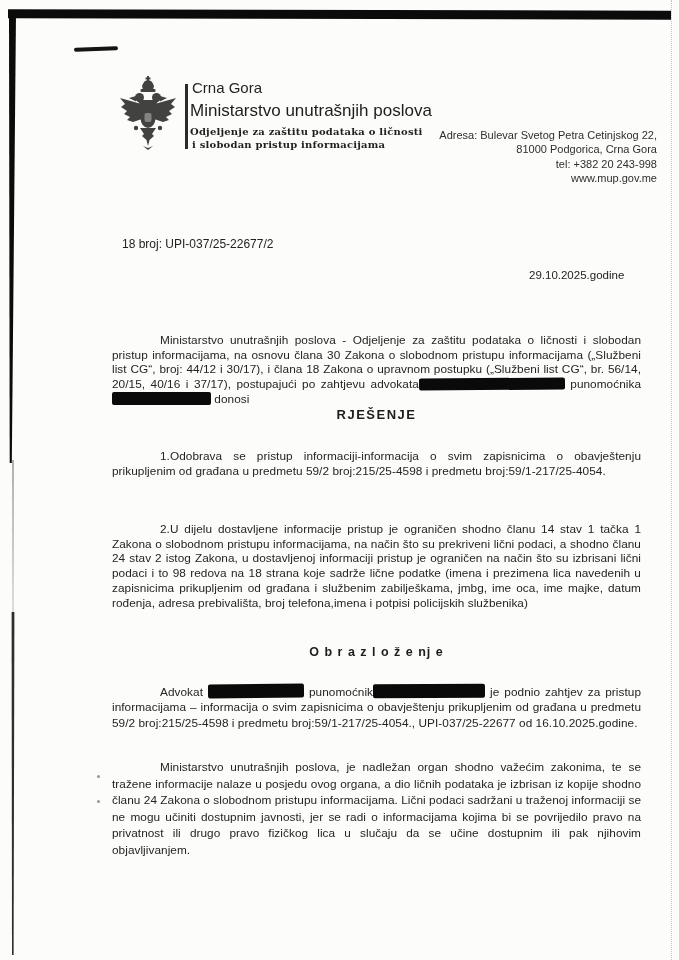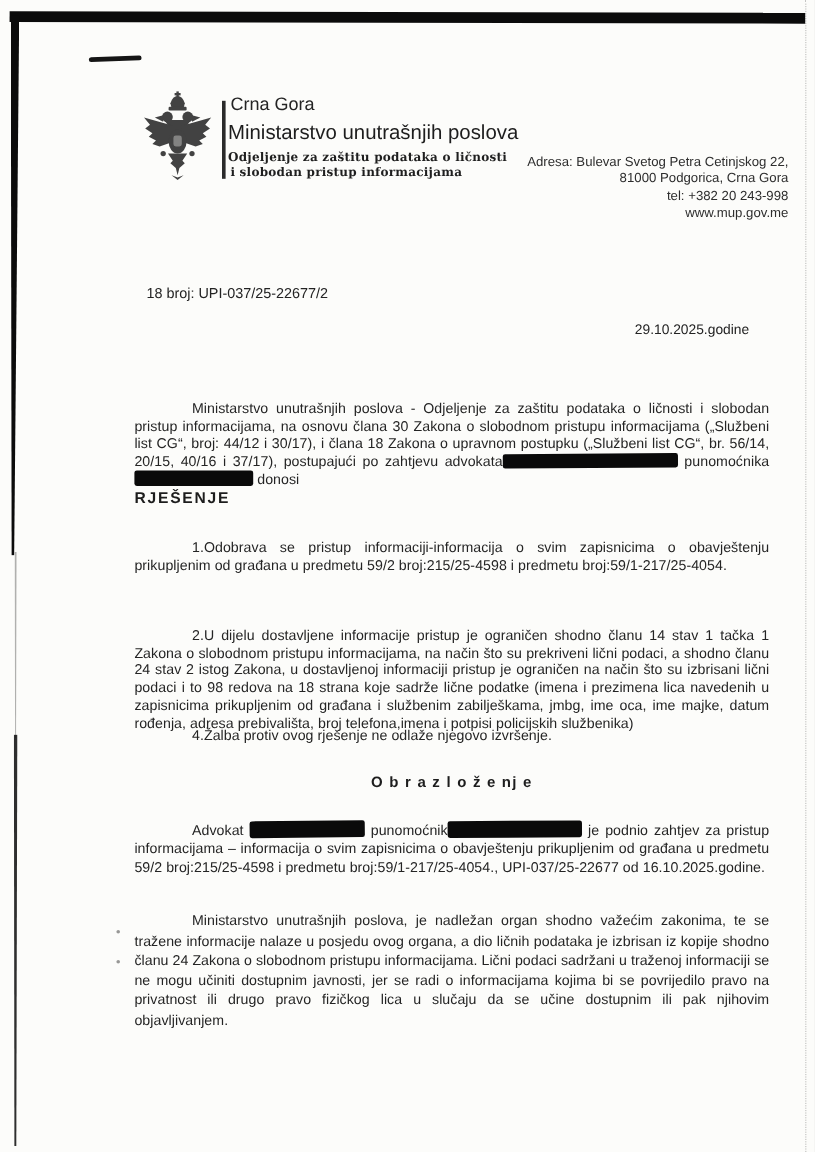--- a/index.html
+++ b/index.html
@@ -42,21 +42,21 @@
   .pos-intro{top:301px;margin-top:32px;}
   .pos-item1{top:449px;}
   .pos-item2{top:490px;margin-top:32px;}
   .pos-item3{top:585px;text-align:left;}
   .pos-item4{top:606px;text-align:left;}
   .pos-advokat{top:684px;line-height:15.3px;}
   .pos-final{top:759px;line-height:16.5px;}
   .bold{font-weight:normal;}
 
   .doc-title{
-    position:absolute;left:112px;top:407px;width:529px;
+    position:absolute;left:112px;top:407px;width:529px;text-align:center;
     font-size:13px;font-weight:bold;letter-spacing:1.5px;color:#1d1d1d;
   }
   .expl-title{
     position:absolute;left:112px;top:645px;width:529px;text-align:center;
     font-size:12.5px;font-weight:bold;letter-spacing:1px;color:#1d1d1d;
   }
 
   
   .redact{display:inline-block;background:#0a0a0a;height:12px;border-radius:2px;vertical-align:-2px;}
   .r1{width:146px;transform:rotate(-0.4deg);}
@@ -115,21 +115,20 @@
 
   <div class="ref-number">18 broj: UPI-037/25-22677/2</div>
   <div class="doc-date">29.10.2025.godine</div>
 
   <div class="para pos-intro"><span>Ministarstvo unutrašnjih poslova - Odjeljenje za zaštitu podataka o ličnosti i slobodan pristup informacijama, na osnovu člana 30 Zakona o slobodnom pristupu informacijama („Službeni list CG“, broj: 44/12 i 30/17), i člana 18 Zakona o upravnom postupku („Službeni list CG“, br. 56/14, 20/15, 40/16 i 37/17), postupajući po zahtjevu advokata</span><span class="redact r1"></span> <span>punomoćnika</span><span class="redact r2"></span> <span>donosi</span></div>
 
   <div class="doc-title">RJEŠENJE</div>
 
   <div class="para pos-item1"><span class="bold">1.Odobrava se</span><span> pristup informaciji-informacija o svim zapisnicima o obavještenju prikupljenim od građana u predmetu 59/2 broj:215/25-4598 i predmetu broj:59/1-217/25-4054.</span></div>
   <div class="para pos-item2">2.U dijelu dostavljene informacije pristup je ograničen shodno članu 14 stav 1 tačka 1 Zakona o slobodnom pristupu informacijama, na način što su prekriveni lični podaci, a shodno članu 24 stav 2 istog Zakona, u dostavljenoj informaciji pristup je ograničen na način što su izbrisani lični podaci i to 98 redova na 18 strana koje sadrže lične podatke (imena i prezimena lica navedenih u zapisnicima prikupljenim od građana i službenim zabilješkama, jmbg, ime oca, ime majke, datum rođenja, adresa prebivališta, broj telefona,imena i potpisi policijskih službenika)</div>
-  <div class="para pos-item4">4.Žalba protiv ovog rješenje ne odlaže njegovo izvršenje.</div>
 
   <div class="expl-title">O b r a z l o ž e nj e</div>
 
   <div class="para pos-advokat"><span>Advokat</span> <span class="redact r3"></span> <span>punomoćnik</span><span class="redact r4"></span> <span>je podnio zahtjev za pristup informacijama – informacija o svim zapisnicima o obavještenju prikupljenim od građana u predmetu 59/2 broj:215/25-4598 i predmetu broj:59/1-217/25-4054., UPI-037/25-22677 od 16.10.2025.godine.</span></div>
 
   <div class="para pos-final">Ministarstvo unutrašnjih poslova, je nadležan organ shodno važećim zakonima, te se tražene informacije nalaze u posjedu ovog organa, a dio ličnih podataka je izbrisan iz kopije shodno članu 24 Zakona o slobodnom pristupu informacijama. Lični podaci sadržani u traženoj informaciji se ne mogu učiniti dostupnim javnosti, jer se radi o informacijama kojima bi se povrijedilo pravo na privatnost ili drugo pravo fizičkog lica u slučaju da se učine dostupnim ili pak njihovim objavljivanjem.</div>
 
 </div>
 
 </body></html>

